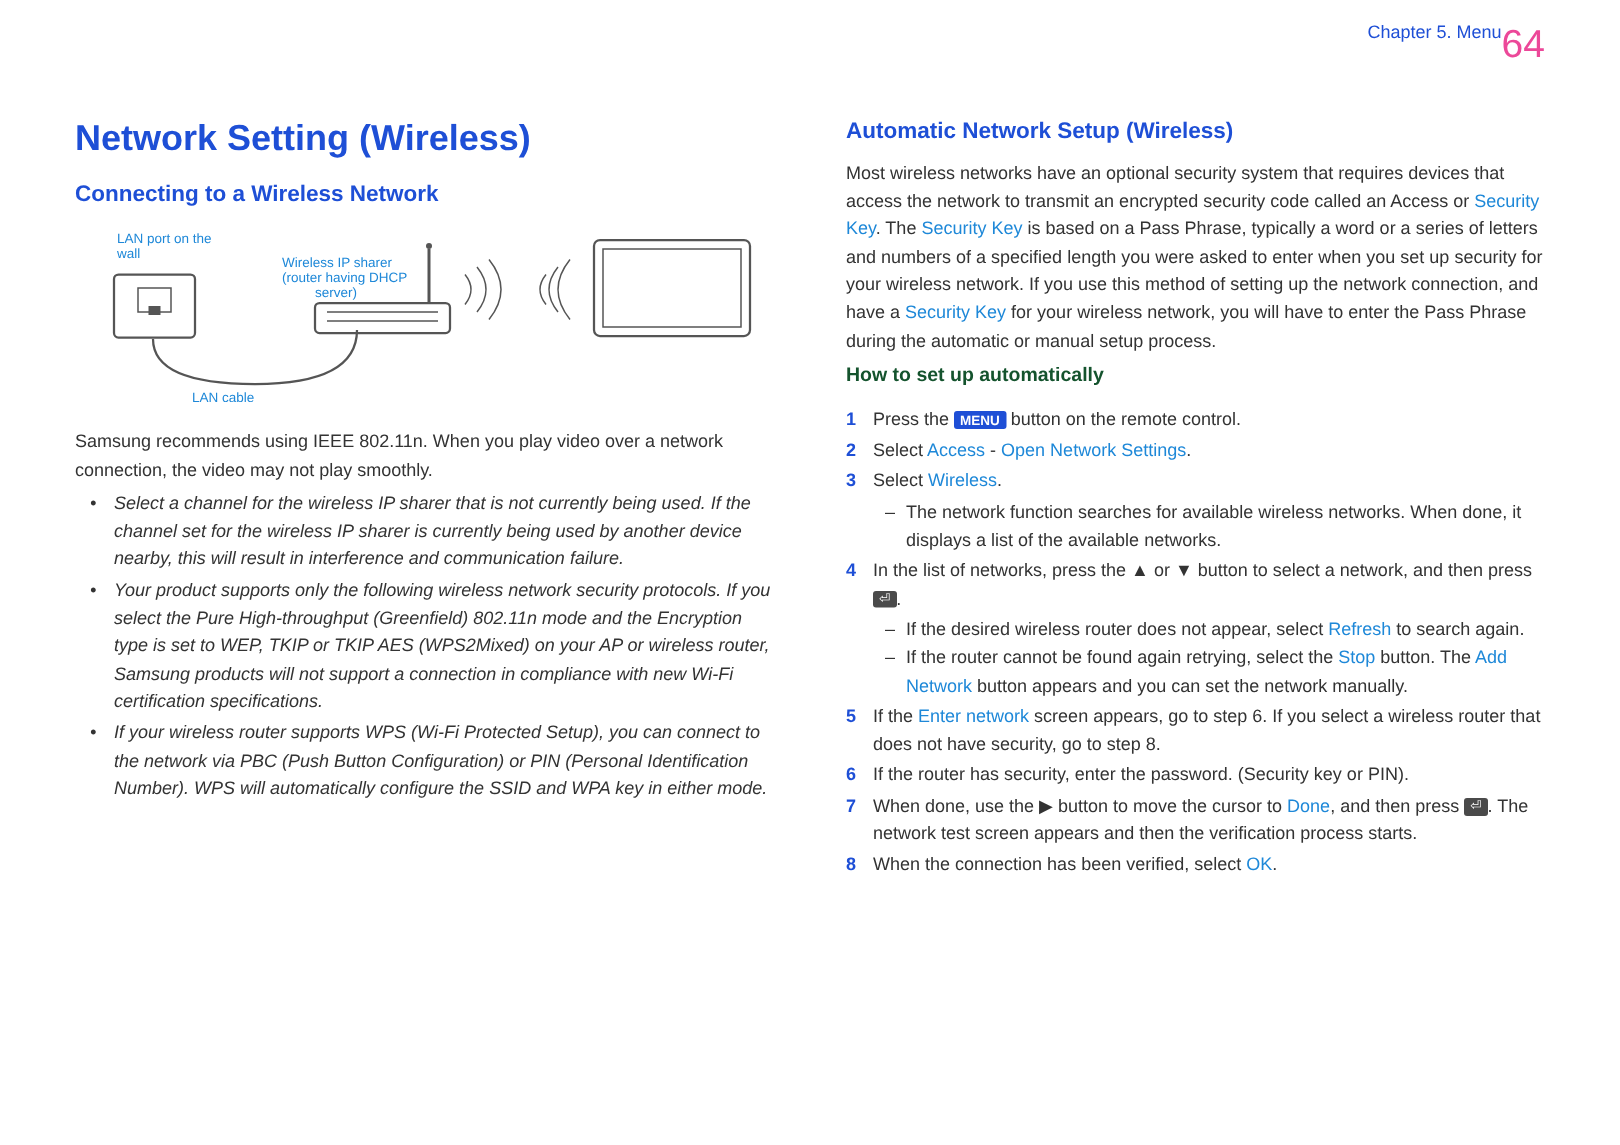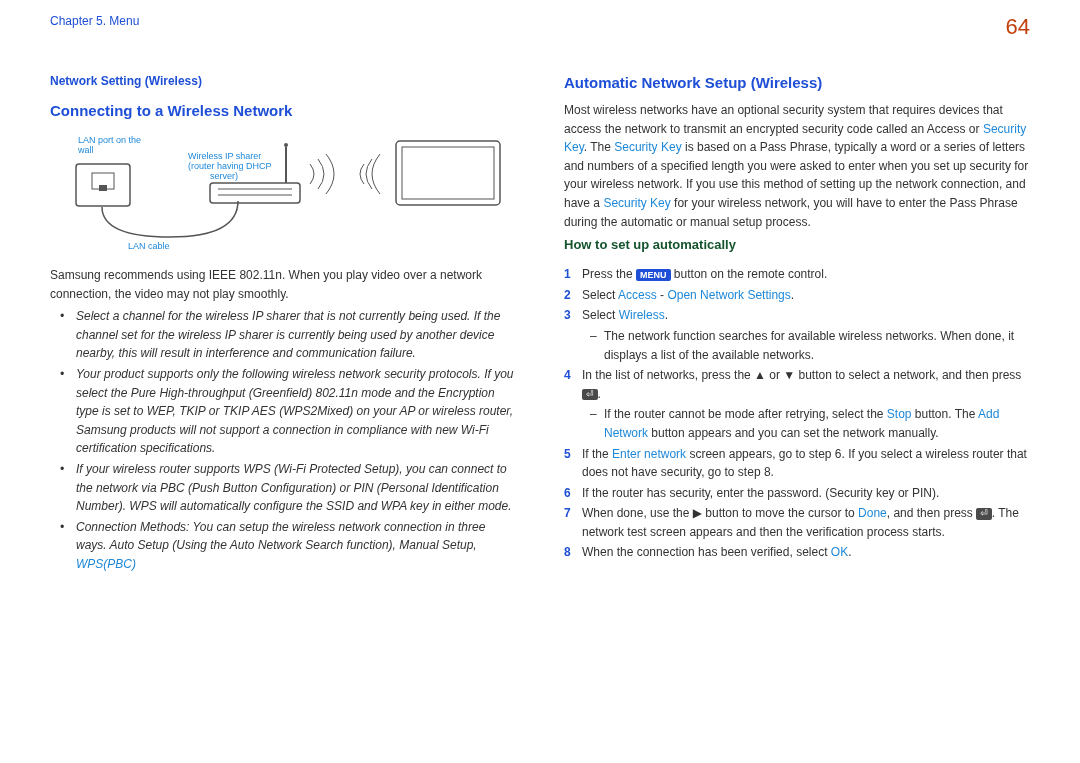--- a/index.html
+++ b/index.html
@@ -11,44 +11,44 @@
     background: #fff;
     width: 1080px;
     height: 763px;
     overflow: hidden;
   }
   .page {
     padding: 14px 50px 30px 50px;
   }
   .header {
     display: flex;
-    justify-content: space-between;
+    justify-content: flex-end;
     align-items: flex-start;
     margin-bottom: 34px;
   }
   .chapter-label {
     color: #1e4fd6;
     font-size: 12px;
   }
   .page-number {
-    color: #c2410c;
-    font-size: 22px;
+    color: #ec4899;
+    font-size: 26px;
   }
   .columns {
     display: flex;
     gap: 48px;
   }
   .col {
     flex: 1;
     min-width: 0;
   }
   .title {
     color: #1e4fd6;
     font-weight: 700;
-    font-size: 12px;
+    font-size: 24px;
     margin: 0 0 14px 0;
   }
   .sub-title {
     color: #1e4fd6;
     font-size: 15px;
     font-weight: 700;
     margin: 0 0 10px 0;
   }
   .sub-sub-title {
     color: #14532d;
@@ -189,23 +189,20 @@
           <rect x="352" y="18" width="92" height="52" fill="none" stroke="#555"></rect>
         </svg>
       </div>
 
       <p class="body-text">Samsung recommends using IEEE 802.11n. When you play video over a network connection, the video may not play smoothly.</p>
 
       <ul class="bullets">
         <li>Select a channel for the wireless IP sharer that is not currently being used. If the channel set for the wireless IP sharer is currently being used by another device nearby, this will result in interference and communication failure.</li>
         <li>Your product supports only the following wireless network security protocols. If you select the Pure High-throughput (Greenfield) 802.11n mode and the Encryption type is set to WEP, TKIP or TKIP AES (WPS2Mixed) on your AP or wireless router, Samsung products will not support a connection in compliance with new Wi-Fi certification specifications.</li>
         <li>If your wireless router supports WPS (Wi-Fi Protected Setup), you can connect to the network via PBC (Push Button Configuration) or PIN (Personal Identification Number). WPS will automatically configure the SSID and WPA key in either mode.</li>
-        <li>
-          <span>Connection Methods: You can setup the wireless network connection in three ways. Auto Setup (Using the Auto Network Search function), Manual Setup, </span><span class="highlight">WPS(PBC)</span>
-        </li>
       </ul>
     </div>
 
     <div class="col">
       <h2 class="sub-title">Automatic Network Setup (Wireless)</h2>
       <p class="body-text">
         <span>Most wireless networks have an optional security system that requires devices that access the network to transmit an encrypted security code called an Access or </span><span class="highlight">Security Key</span><span>. The </span><span class="highlight">Security Key</span><span> is based on a Pass Phrase, typically a word or a series of letters and numbers of a specified length you were asked to enter when you set up security for your wireless network. If you use this method of setting up the network connection, and have a </span><span class="highlight">Security Key</span><span> for your wireless network, you will have to enter the Pass Phrase during the automatic or manual setup process.</span>
       </p>
 
       <h3 class="sub-sub-title">How to set up automatically</h3>
@@ -220,21 +217,24 @@
         <li>
           <span>Select </span><span class="highlight">Wireless</span><span>.</span>
           <ul class="dash">
             <li>The network function searches for available wireless networks. When done, it displays a list of the available networks.</li>
           </ul>
         </li>
         <li>
           <span>In the list of networks, press the ▲ or ▼ button to select a network, and then press </span><span class="icon-btn">⏎</span><span>.</span>
           <ul class="dash">
             <li>
-              <span>If the router cannot be mode after retrying, select the </span><span class="highlight">Stop</span><span> button. The </span><span class="highlight">Add Network</span><span> button appears and you can set the network manually.</span>
+              <span>If the desired wireless router does not appear, select </span><span class="highlight">Refresh</span><span> to search again.</span>
+            </li>
+            <li>
+              <span>If the router cannot be found again retrying, select the </span><span class="highlight">Stop</span><span> button. The </span><span class="highlight">Add Network</span><span> button appears and you can set the network manually.</span>
             </li>
           </ul>
         </li>
         <li>
           <span>If the </span><span class="highlight">Enter network</span><span> screen appears, go to step 6. If you select a wireless router that does not have security, go to step 8.</span>
         </li>
         <li>If the router has security, enter the password. (Security key or PIN).</li>
         <li>
           <span>When done, use the ▶ button to move the cursor to </span><span class="highlight">Done</span><span>, and then press </span><span class="icon-btn">⏎</span><span>. The network test screen appears and then the verification process starts.</span>
         </li>

